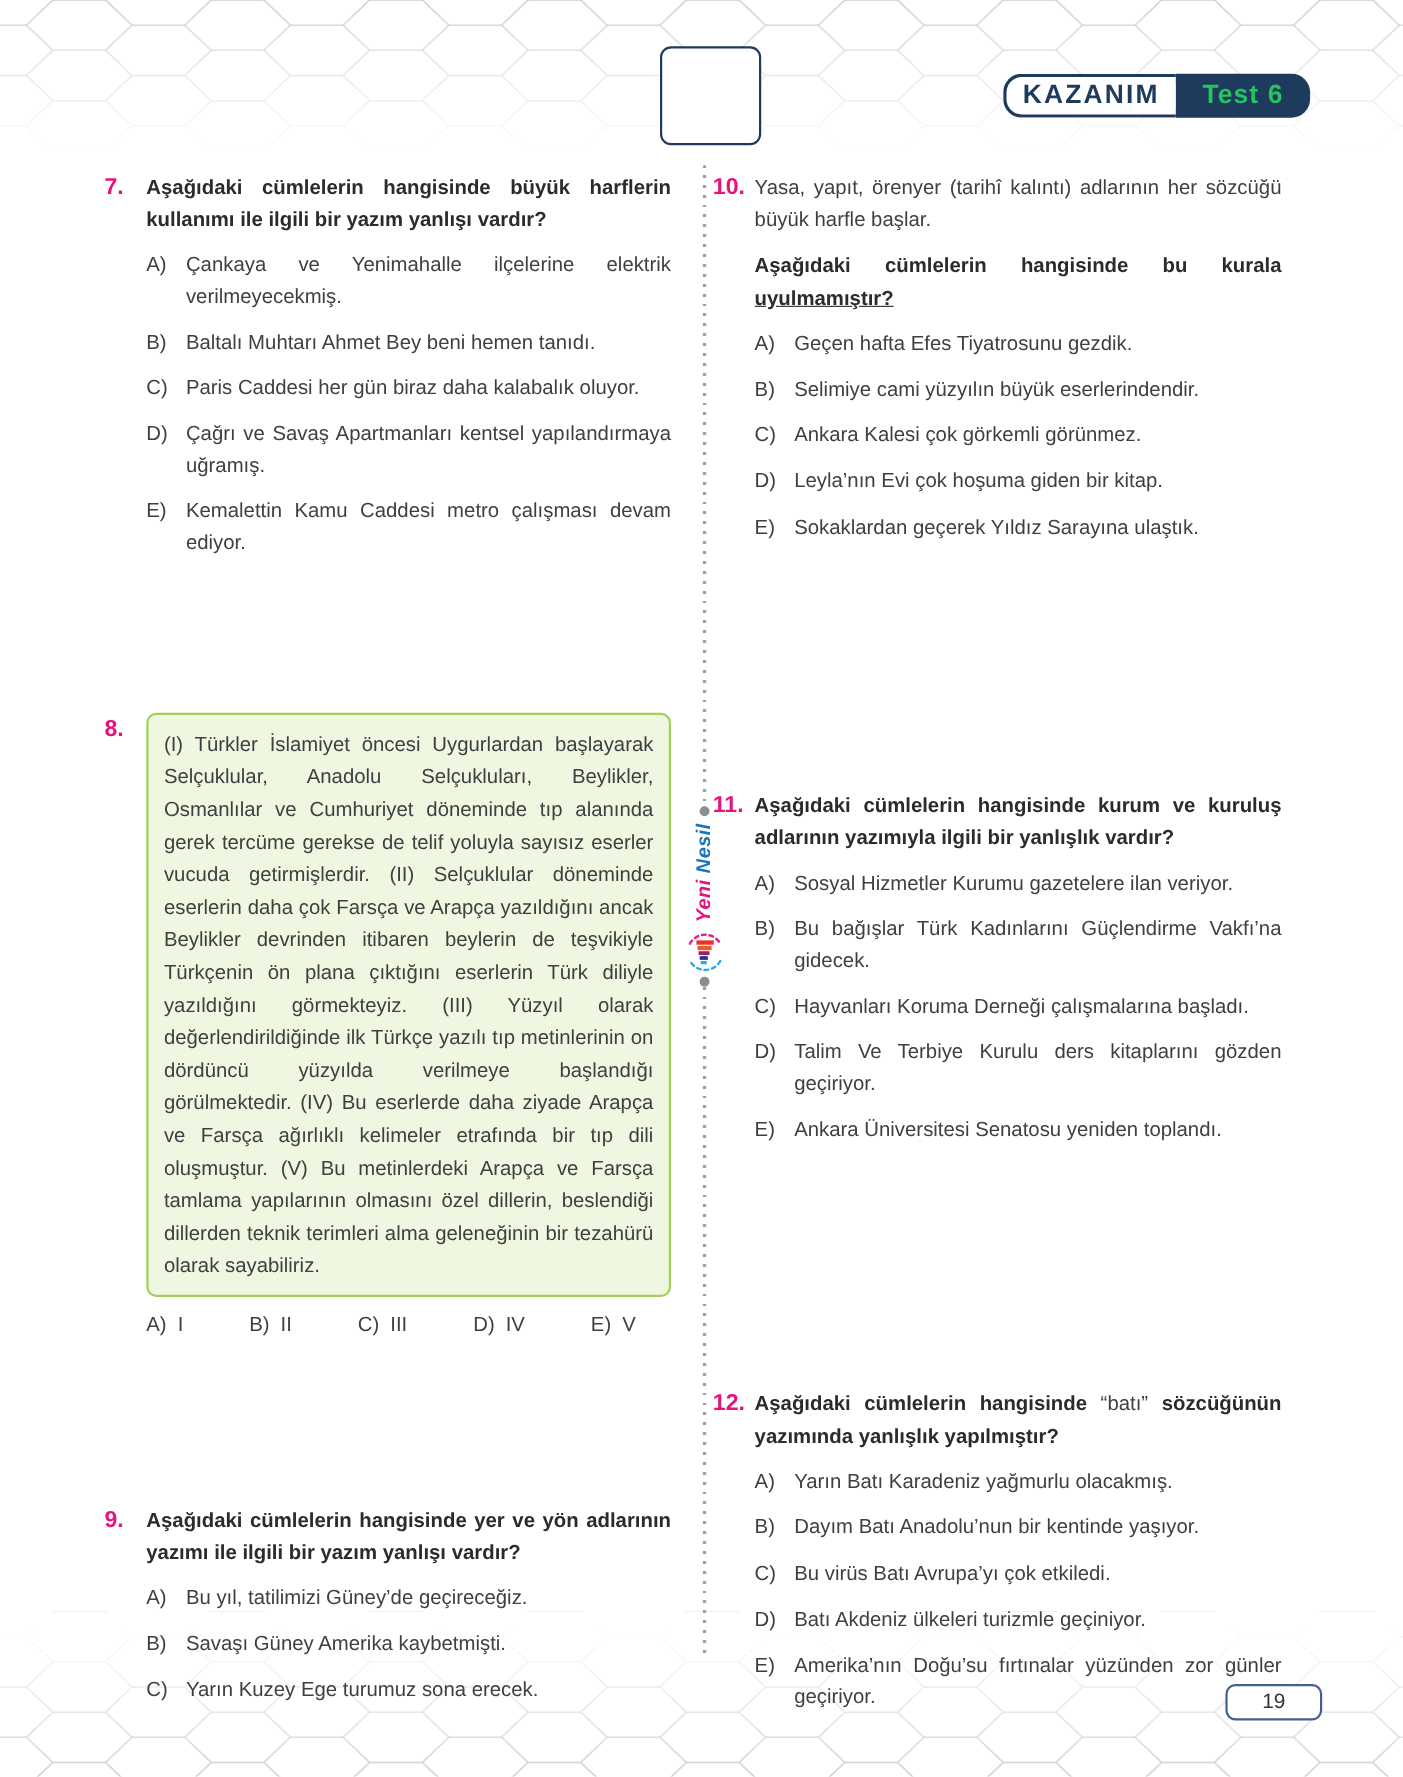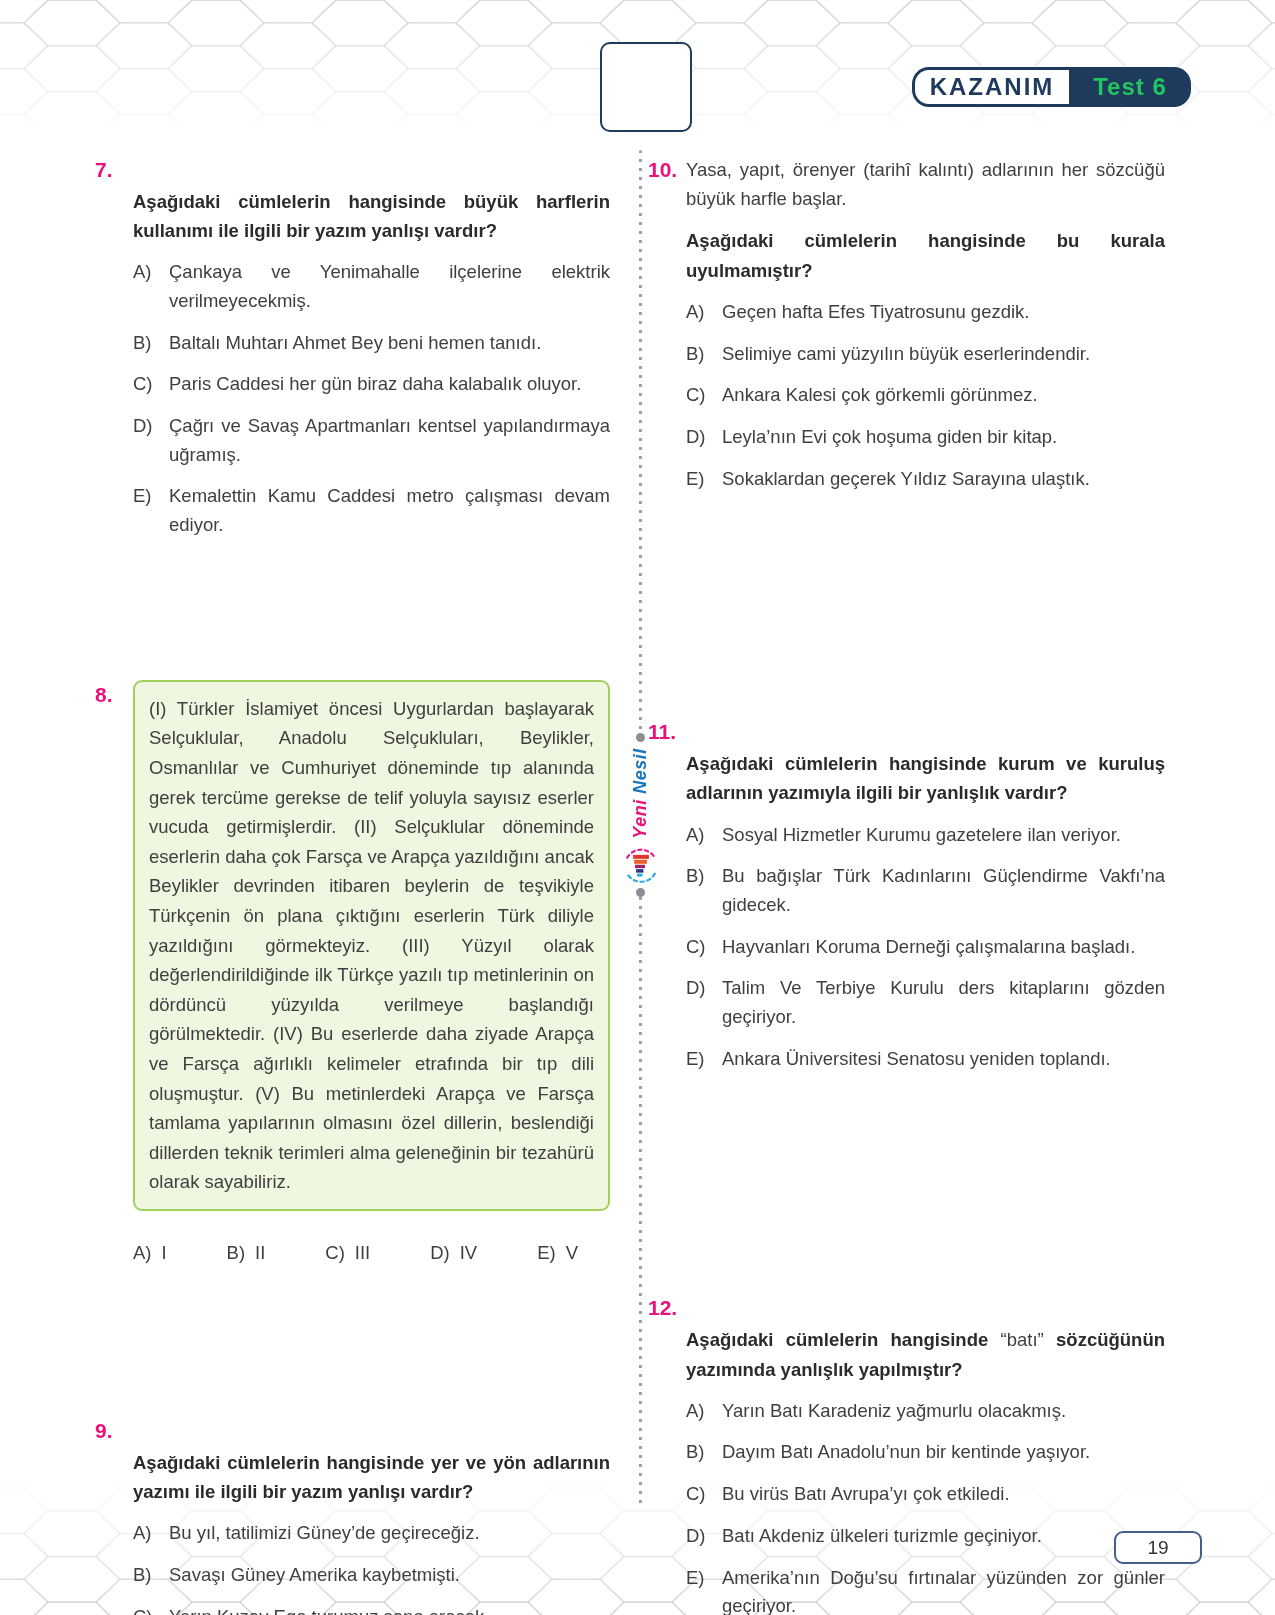--- a/index.html
+++ b/index.html
@@ -79,37 +79,37 @@
   .col-right{left:648px;width:517px;}
 
   .question{display:flex;margin-top:0;}
   .qnum{
     flex:0 0 38px;color:var(--magenta);font-weight:bold;font-size:21px;line-height:1.4;
   }
   .qbody{flex:1;min-width:0;}
   .qpara,.qtitle{
     font-size:18.5px;line-height:1.58;text-align:justify;color:var(--text);
   }
-  .qtitle{font-weight:bold;color:var(--bold);margin-top:32px;}
+  .qtitle{font-weight:bold;color:var(--bold);}
   .qpara + .qtitle{margin-top:13px;}
   .qtitle .b,.qpara .b{font-weight:bold;color:var(--bold);}
   .qtitle .n{font-weight:normal;color:var(--text);}
-  .u{}
+  .u{text-decoration:underline;}
   .greenbox{
     border:2px solid var(--green-border);background:var(--green-bg);
     border-radius:9px;padding:12px 14px;
     font-size:18.5px;line-height:1.6;text-align:justify;color:var(--text);
     margin-bottom:3px;
   }
   .options{margin-top:10px;}
   .option{display:flex;margin-top:13px;font-size:18.5px;line-height:1.55;}
   .option .letter{flex:0 0 36px;}
   .option .otext{flex:1;text-align:justify;}
   .options-row{
-    margin-top:31px;display:flex;justify-content:space-between;padding-right:32px;
+    margin-top:14px;display:flex;justify-content:space-between;padding-right:32px;
     font-size:18.5px;
   }
   .options-row .letter{margin-right:10px;}
 
   
   .q-8{margin-top:140px;}
   .q-9{margin-top:152px;}
   .q-11{margin-top:224px;}
   .q-12{margin-top:220px;}
 

